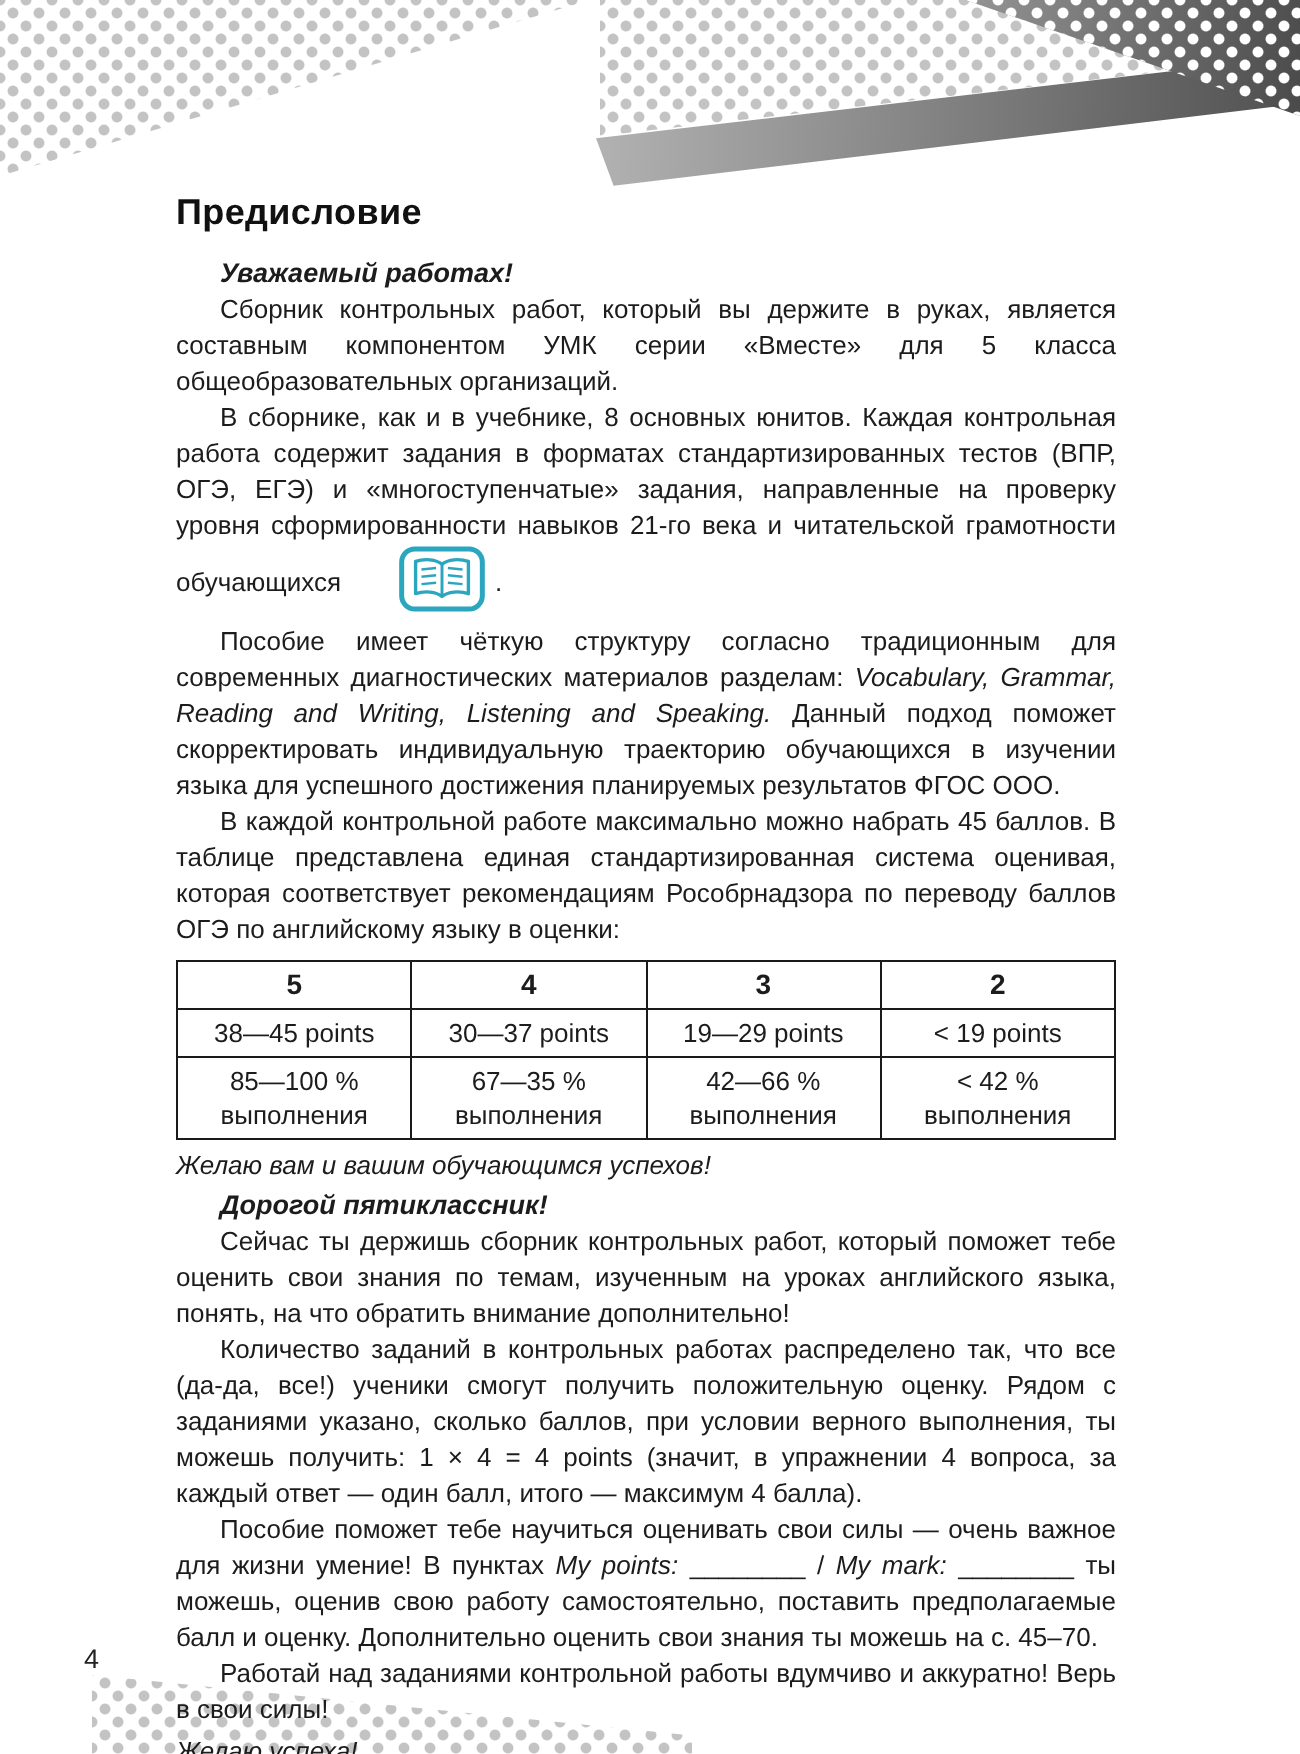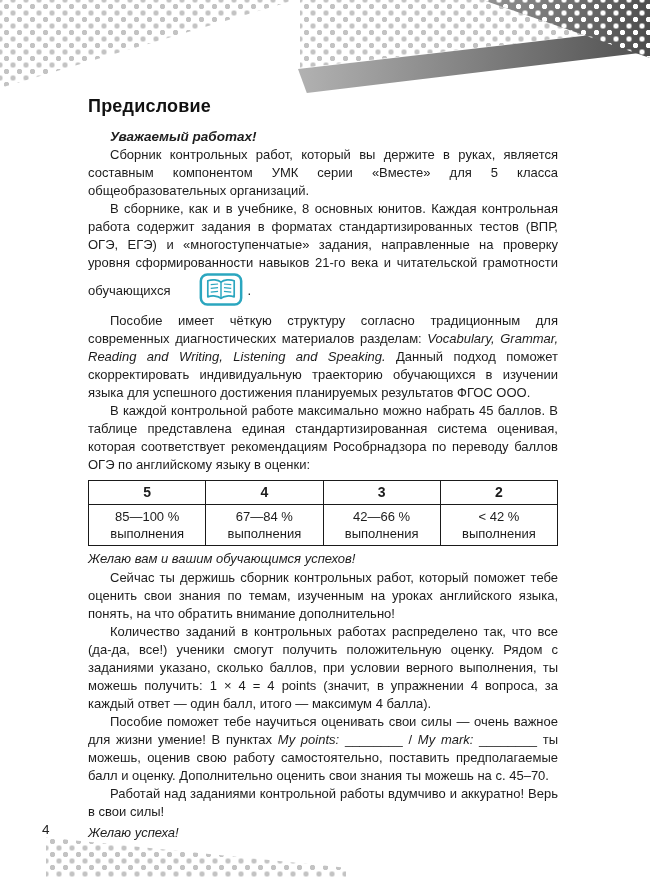--- a/index.html
+++ b/index.html
@@ -145,42 +145,49 @@
 
     <table class="grading">
       <tbody>
         <tr class="grade-row">
           <td>5</td>
           <td>4</td>
           <td>3</td>
           <td>2</td>
         </tr>
         <tr>
+          <td>38—45 points</td>
+          <td>30—37 points</td>
+          <td>19—29 points</td>
+          <td>&lt; 19 points</td>
+        </tr>
+        <tr>
           <td>
             <span class="cell-line">85—100 %</span>
             <span class="cell-line">выполнения</span>
           </td>
           <td>
-            <span class="cell-line">67—84 %</span>
+            <span class="cell-line">67—35 %</span>
             <span class="cell-line">выполнения</span>
           </td>
           <td>
             <span class="cell-line">42—66 %</span>
             <span class="cell-line">выполнения</span>
           </td>
           <td>
             <span class="cell-line">&lt; 42 %</span>
             <span class="cell-line">выполнения</span>
           </td>
         </tr>
       </tbody>
     </table>
 
     <p class="wish-right">Желаю вам и вашим обучающимся успехов!</p>
 
+    <p class="salutation">Дорогой пятиклассник!</p>
 
     <p class="body">Сейчас ты держишь сборник контрольных работ, который поможет тебе оценить свои знания по темам, изученным на уроках английского языка, понять, на что обратить внимание дополнительно!</p>
 
     <p class="body">Количество заданий в контрольных работах распределено так, что все (да-да, все!) ученики смогут получить положительную оценку. Рядом с заданиями указано, сколько баллов, при условии верного выполнения, ты можешь получить: 1 × 4 = 4 points (значит, в упражнении 4 вопроса, за каждый ответ — один балл, итого — максимум 4 балла).</p>
 
     <p class="body"><span>Пособие поможет тебе научиться оценивать свои силы — очень важное для жизни умение! В пунктах </span><i>My points:</i><span> ________ / </span><i>My mark:</i><span> ________ ты можешь, оценив свою работу самостоятельно, поставить предполагаемые балл и оценку. Дополнительно оценить свои знания ты можешь на с. 45–70.</span></p>
 
     <p class="body">Работай над заданиями контрольной работы вдумчиво и аккуратно! Верь в свои силы!</p>
 
     <p class="wish-right">Желаю успеха!</p>

